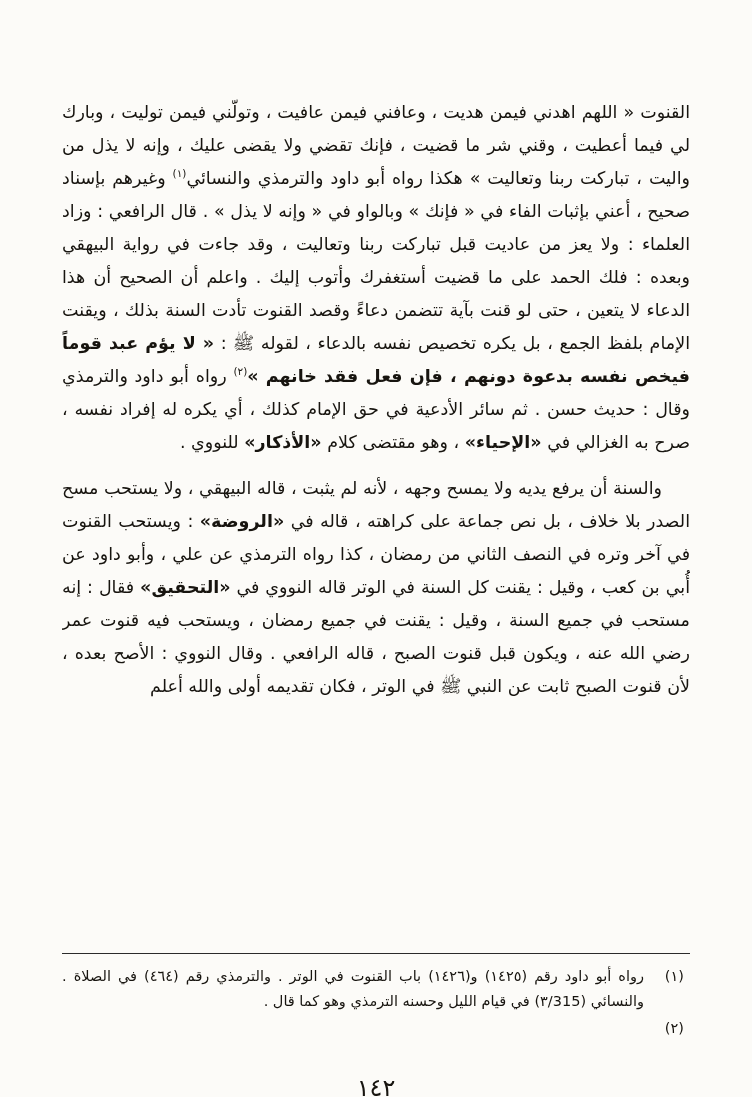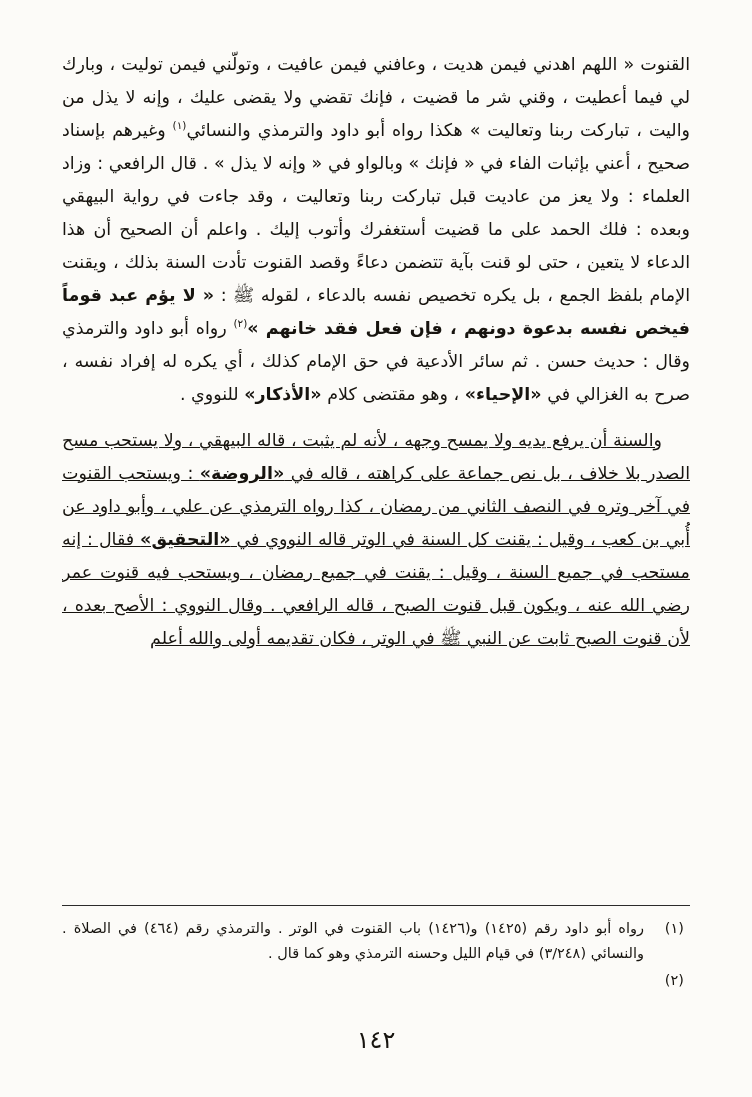--- a/index.html
+++ b/index.html
@@ -7,40 +7,40 @@
   body {
     width: 752px;
     height: 1097px;
     background: #fcfbf8;
     overflow: hidden;
     position: relative;
     direction: rtl;
     color: #17140f;
     font-family: "DejaVu Sans", "DejaVu Serif", sans-serif;
   }
-  .page { position: absolute; inset: 0; }
+  .page { position: absolute; inset: 0; margin-top: 48px; }
 
   
   .body-text {
     position: absolute;
     top: 48px;
     right: 62px;
     width: 628px;
     max-height: 852px;
     overflow: hidden;
   }
   .body-text p {
     margin: 0;
     font-size: 17.5px;
     line-height: 33px;
     text-align: justify;
     text-justify: inter-word;
   }
   .body-text p + p { margin-top: 13px; }
-  .body-text p.indent { text-indent: 28px; text-decoration: underline; }
+  .body-text p.indent { text-indent: 28px; }
   .run-bold { font-weight: 700; }
   sup.fn-ref {
     font-size: 10.5px;
     line-height: 0;
     vertical-align: super;
   }
 
   
   .footnotes {
     position: absolute;
@@ -85,20 +85,20 @@
 <div class="page">
 
   <div class="body-text" id="body-text">
       <p><span>القنوت « اللهم اهدني فيمن هديت ، وعافني فيمن عافيت ، وتولّني فيمن توليت ، وبارك لي فيما أعطيت ، وقني شر ما قضيت ، فإنك تقضي ولا يقضى عليك ، وإنه لا يذل من واليت ، تباركت ربنا وتعاليت » هكذا رواه أبو داود والترمذي والنسائي</span><sup class="fn-ref">(١)</sup><span> وغيرهم بإسناد صحيح ، أعني بإثبات الفاء في « فإنك » وبالواو في « وإنه لا يذل » . قال الرافعي : وزاد العلماء : ولا يعز من عاديت قبل تباركت ربنا وتعاليت ، وقد جاءت في رواية البيهقي وبعده : فلك الحمد على ما قضيت أستغفرك وأتوب إليك . واعلم أن الصحيح أن هذا الدعاء لا يتعين ، حتى لو قنت بآية تتضمن دعاءً وقصد القنوت تأدت السنة بذلك ، ويقنت الإمام بلفظ الجمع ، بل يكره تخصيص نفسه بالدعاء ، لقوله ﷺ : </span><span class="run-bold">« لا يؤم عبد قوماً فيخص نفسه بدعوة دونهم ، فإن فعل فقد خانهم »</span><sup class="fn-ref">(٢)</sup><span> رواه أبو داود والترمذي وقال : حديث حسن . ثم سائر الأدعية في حق الإمام كذلك ، أي يكره له إفراد نفسه ، صرح به الغزالي في </span><span class="run-bold">«الإحياء»</span><span> ، وهو مقتضى كلام </span><span class="run-bold">«الأذكار»</span><span> للنووي .</span></p>
       <p class="indent"><span>والسنة أن يرفع يديه ولا يمسح وجهه ، لأنه لم يثبت ، قاله البيهقي ، ولا يستحب مسح الصدر بلا خلاف ، بل نص جماعة على كراهته ، قاله في </span><span class="run-bold">«الروضة»</span><span> : ويستحب القنوت في آخر وتره في النصف الثاني من رمضان ، كذا رواه الترمذي عن علي ، وأبو داود عن أُبي بن كعب ، وقيل : يقنت كل السنة في الوتر قاله النووي في </span><span class="run-bold">«التحقيق»</span><span> فقال : إنه مستحب في جميع السنة ، وقيل : يقنت في جميع رمضان ، ويستحب فيه قنوت عمر رضي الله عنه ، ويكون قبل قنوت الصبح ، قاله الرافعي . وقال النووي : الأصح بعده ، لأن قنوت الصبح ثابت عن النبي ﷺ في الوتر ، فكان تقديمه أولى والله أعلم</span></p>
     </div>
 
   <div class="footnotes">
     <hr class="fn-rule">
     <div id="footnote-list">
-        <div class="fn-item"><span class="fn-marker">(١)</span><span>رواه أبو داود رقم (١٤٢٥) و(١٤٢٦) باب القنوت في الوتر . والترمذي رقم (٤٦٤) في الصلاة . والنسائي (٣/٢٤٨) في قيام الليل وحسنه الترمذي وهو كما قال .</span></div>
+        <div class="fn-item"><span class="fn-marker">(١)</span><span>رواه أبو داود رقم (١٤٢٥) و(١٤٢٦) باب القنوت في الوتر . والترمذي رقم (٤٦٤) في الصلاة . والنسائي (٣/315) في قيام الليل وحسنه الترمذي وهو كما قال .</span></div>
         <div class="fn-item"><span class="fn-marker">(٢)</span></div>
       </div>
   </div>
 
   <div class="page-number">١٤٢</div>
 
 </div>
 
 </body></html>

